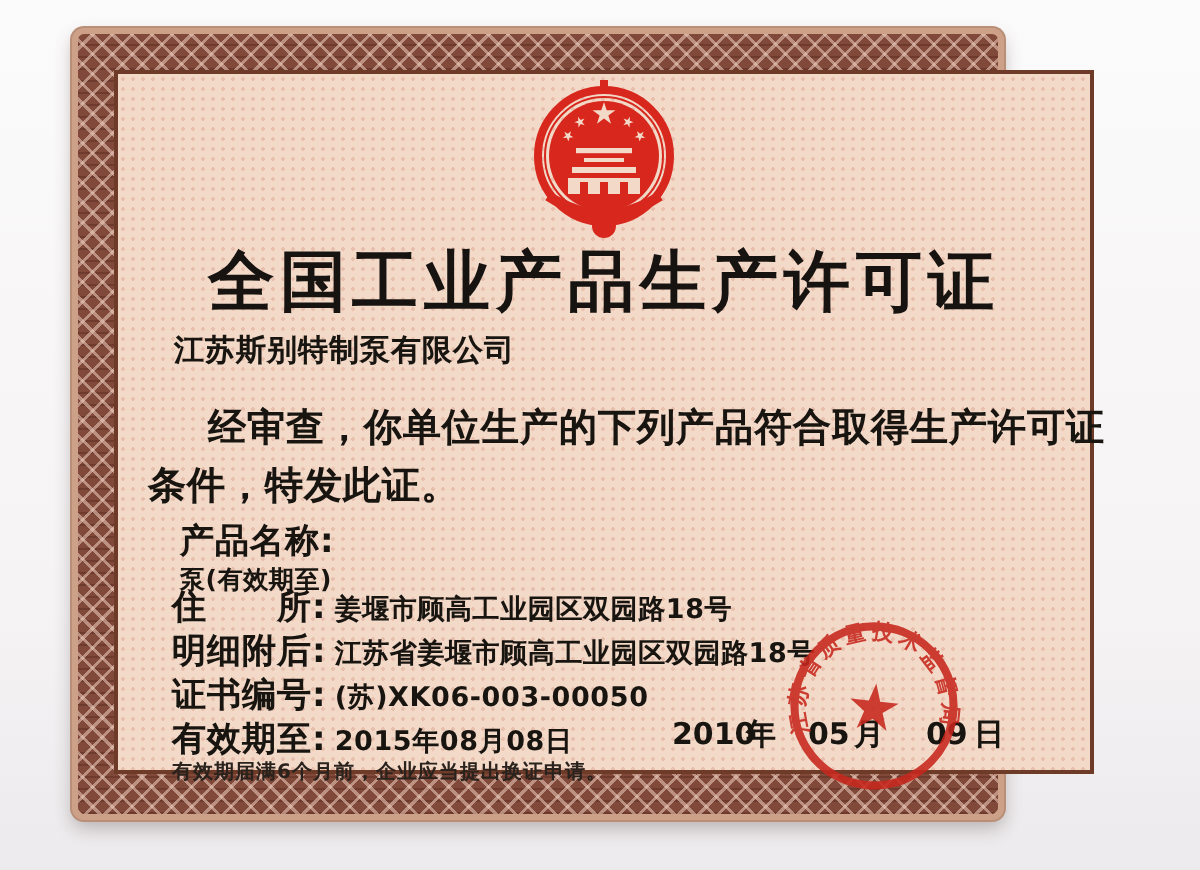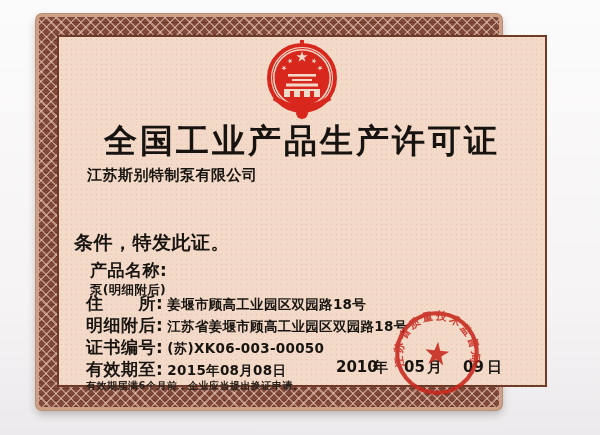--- a/index.html
+++ b/index.html
@@ -97,25 +97,26 @@
       <g fill="#d8281e">
         <rect x="26" y="51" width="4" height="6"></rect>
         <rect x="36" y="51" width="4" height="6"></rect>
         <rect x="46" y="51" width="4" height="6"></rect>
       </g>
     </svg>
 
     <div class="title">全国工业产品生产许可证</div>
 
     <div class="company">江苏斯别特制泵有限公司</div>
+    <div class="para-line1">经审查，你单位生产的下列产品符合取得生产许可证</div>
     <div class="para-line2">条件，特发此证。</div>
 
     <div class="row row-product">
       <span class="lbl">产品名称:</span>
-      <span class="val">泵(明细附后)</span>
+      <span class="val">泵(有效期至)</span>
     </div>
 
     <div class="row row-addr1">
       <span class="lbl">住　　所:</span>
       <span class="val">姜堰市顾高工业园区双园路18号</span>
     </div>
 
     <div class="row row-addr2">
       <span class="lbl">明细附后:</span>
       <span class="val">江苏省姜堰市顾高工业园区双园路18号</span>

